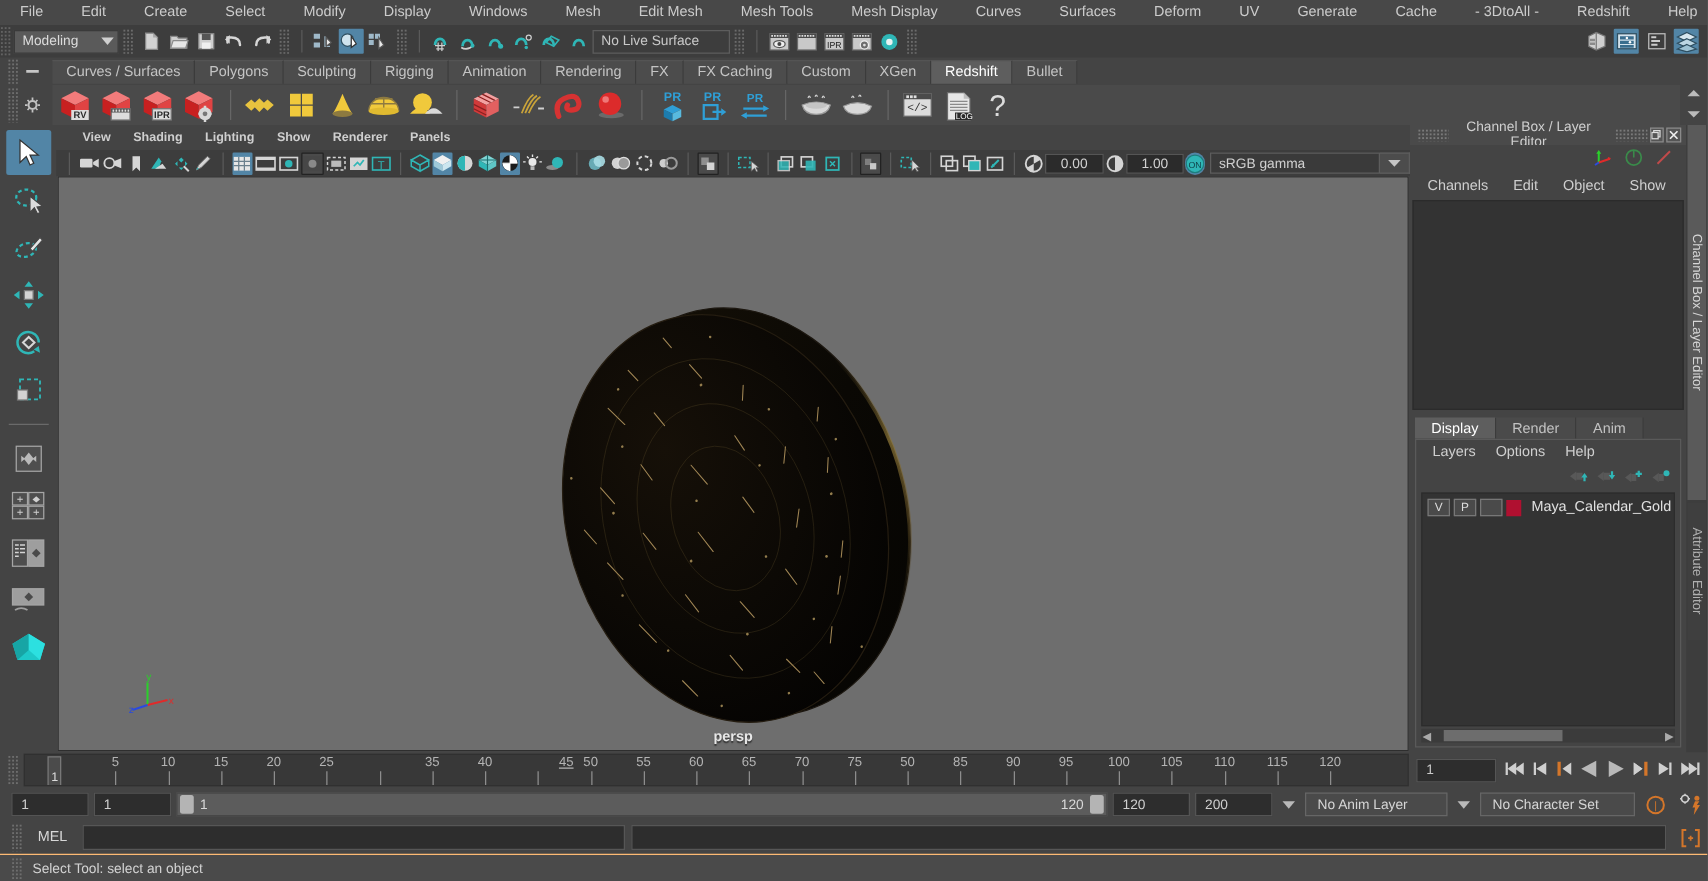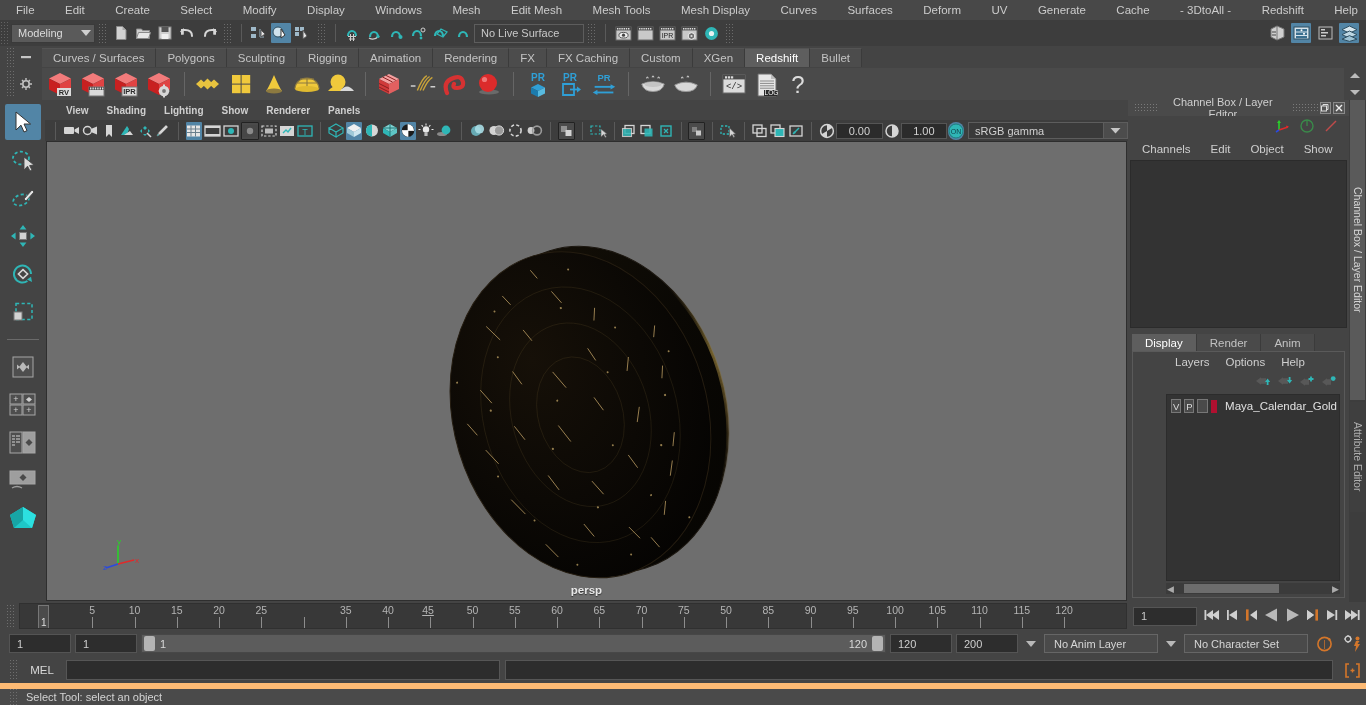--- a/index.html
+++ b/index.html
@@ -86,21 +86,21 @@
   .cbiconrow{ height:22px; display:flex; align-items:center; justify-content:flex-end; padding-right:10px; gap:8px;
       background:#444;}
   .cbmenu{ height:22px; display:flex; align-items:center; padding-left:6px; gap:4px; background:#444;}
   .cbmenu .mi{ padding:2px 8px; font-size:11.5px; color:#cfcfcf;}
   .cbbody{ flex:0 0 168px; background:#333333; border:1px solid #2b2b2b; margin:0 2px; }
   .layertabs{ height:19px; display:flex; align-items:flex-end; margin-top:4px; padding-left:4px;}
   .ltab{ height:17px; padding:0 13px; background:#4a4a4a; color:#c2c2c2; font-size:11.5px; display:flex;
       align-items:center; border-right:1px solid #3b3b3b;}
   .ltab.active{ background:#5e5e5e; color:#fff; }
   .layerpanel{ flex:1 1 auto; background:#444; border:1px solid #5a5a5a; margin:0 4px 4px 4px; display:flex;
-      flex-direction:column;padding-left:29px;}
+      flex-direction:column;}
   .layermenu{ height:20px; display:flex; align-items:center; padding-left:6px; gap:2px;}
   .layermenu .mi{ padding:1px 7px; font-size:11.5px; color:#cfcfcf;}
   .layerbtns{ height:20px; display:flex; align-items:center; justify-content:flex-end; padding-right:8px; gap:7px;}
   .layerlist{ flex:1 1 auto; background:#333; border:1px solid #2c2c2c; margin:2px 4px 0 4px; padding:3px 2px;}
   .layerrow{ height:16px; display:flex; align-items:center; gap:3px; padding-left:2px;}
   .lcell{ width:20px;height:14px;border:1px solid #777;background:#4a4a4a;display:flex;align-items:center;
       justify-content:center;font-size:9.5px;color:#dcdcdc;}
   .lswatch{ width:14px;height:13px; }
   .lname{ font-size:11.5px; color:#e0e0e0; margin-left:5px; white-space:nowrap;}
   .hscroll{ height:11px; margin:2px 4px 3px 4px; background:#3b3b3b; display:flex; align-items:center;}
@@ -136,21 +136,21 @@
   .dropArrow{ width:0;height:0;border-left:5px solid transparent;border-right:5px solid transparent;
       border-top:6px solid #b9b9b9; margin:0 4px;}
   .combo{ height:19px;background:#4a4a4a;border:1px solid #666;color:#d6d6d6;font-size:11px;display:flex;
       align-items:center;padding:0 9px;}
 
   
   .cmdrow{ height:26px; flex:0 0 26px; background:#444; display:flex; align-items:center; padding-left:9px; gap:5px;}
   .mellabel{ width:38px;text-align:center;font-size:11.5px;color:#d8d8d8;}
   .cmdin{ height:20px;background:#2d2d2d;border:1px solid #565656;}
   .statusbar{ height:22px; flex:0 0 22px; background:#4a4a4a; display:flex; align-items:center; padding-left:9px;
-      gap:8px; border-top:6px solid #fdba74;}
+      gap:8px; border-top:1px solid #fdba74;}
   .statusbar .txt{ font-size:11px;color:#d3d3d3;}
   .leftdots{ width:9px;height:100%;background-image:radial-gradient(#6e6e6e .8px,transparent .9px);
       background-size:3px 3px;}
 </style>
 </head>
 <body>
 
 <div class="app">
 
   <div class="menubar">
@@ -1167,21 +1167,21 @@
         <div class="ticklbl" style="left: 199.016px;">20</div>
         <div class="tick" style="left: 241.27px;"></div>
         <div class="ticklbl" style="left: 241.27px;">25</div>
         <div class="tick" style="left: 283.525px;"></div>
         <div class="ticklbl" style="left: 283.525px; margin-top: 28px;">30</div>
         <div class="tick" style="left: 325.779px;"></div>
         <div class="ticklbl" style="left: 325.779px;">35</div>
         <div class="tick" style="left: 368.033px;"></div>
         <div class="ticklbl" style="left: 368.033px;">40</div>
         <div class="tick" style="left: 410.287px;"></div>
-        <div class="ticklbl" style="left: 408px; text-decoration: underline;">45</div>
+        <div class="ticklbl" style="left: 433px; text-decoration: underline;">45</div>
         <div class="tick" style="left: 452.541px;"></div>
         <div class="ticklbl" style="left: 452.541px;">50</div>
         <div class="tick" style="left: 494.795px;"></div>
         <div class="ticklbl" style="left: 494.795px;">55</div>
         <div class="tick" style="left: 537.049px;"></div>
         <div class="ticklbl" style="left: 537.049px;">60</div>
         <div class="tick" style="left: 579.303px;"></div>
         <div class="ticklbl" style="left: 579.303px;">65</div>
         <div class="tick" style="left: 621.557px;"></div>
         <div class="ticklbl" style="left: 621.557px;">70</div>

